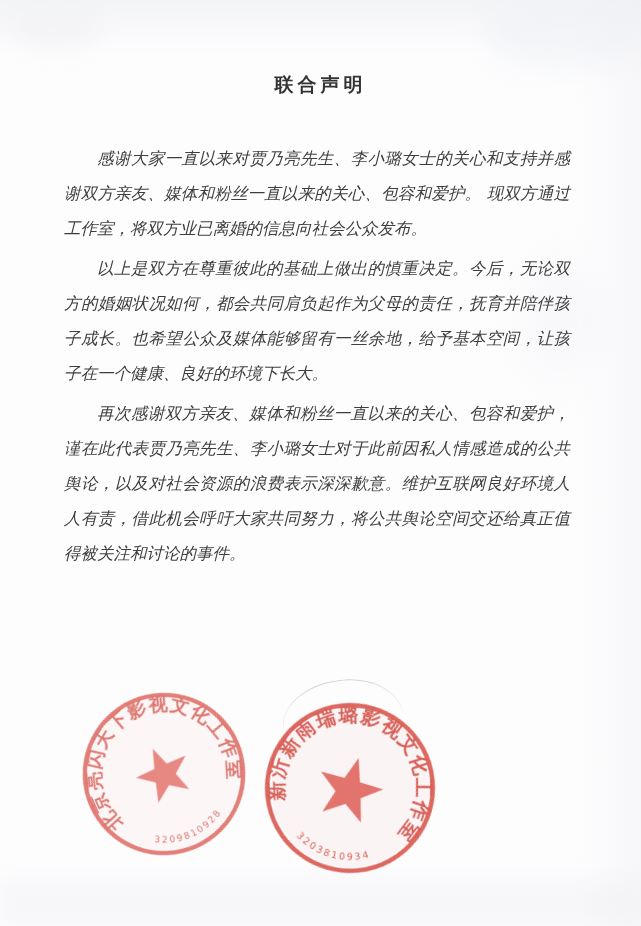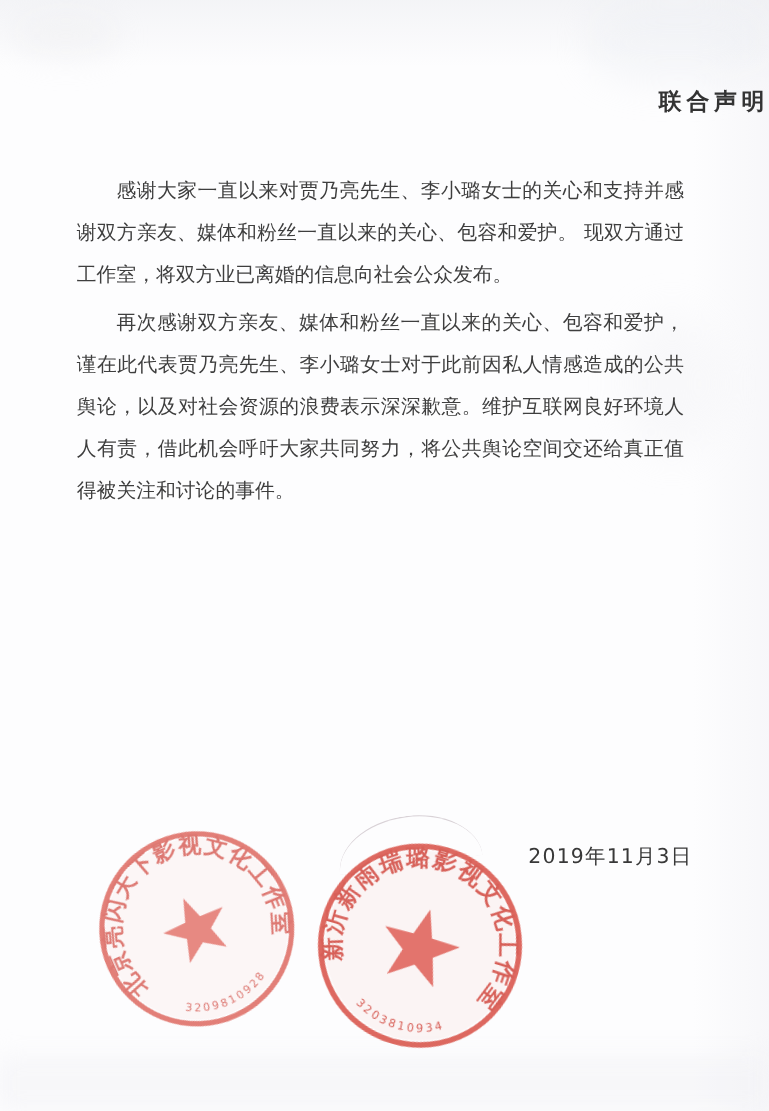--- a/index.html
+++ b/index.html
@@ -18,29 +18,29 @@
     color:#3c3c3c;
   }
   .artifact{position:absolute;pointer-events:none;}
   .artifact.a1{left:490px;top:0;width:151px;height:70px;background:rgba(233,234,240,.35);filter:blur(14px);border-radius:40%;}
   .artifact.a2{left:10px;top:10px;width:90px;height:40px;background:rgba(235,235,238,.35);filter:blur(12px);border-radius:50%;}
   .artifact.a3{left:520px;top:260px;width:80px;height:120px;background:rgba(240,240,243,.30);filter:blur(16px);border-radius:50%;}
   .artifact.a4{left:0px;top:880px;width:641px;height:46px;background:rgba(238,238,242,.40);filter:blur(10px);}
 
   .title{
     position:absolute;left:0;top:72px;width:100%;
-    margin:0;text-align:right;
+    margin:0;text-align:center;
     font-size:19px;font-weight:bold;letter-spacing:4px;color:#333;
   }
   .body-text{
     position:absolute;left:64px;top:141px;width:506px;
     font-size:16.5px;line-height:35px;text-align:justify;
     color:#3e3e3e;
   }
-  .body-text p{margin:0 0 5px 0;text-indent:2em;}
+  .body-text p{margin:0 0 5px 0;text-indent:2em;font-style:italic;}
   .date{
     position:absolute;top:702px;right:64px;
     font-size:17px;color:#383838;letter-spacing:1px;
   }
 
   .stamp{
     position:absolute;
     mix-blend-mode:multiply;
     filter:blur(.35px);
   }
@@ -62,24 +62,24 @@
 
   <div class="artifact a1"></div>
   <div class="artifact a2"></div>
   <div class="artifact a3"></div>
   <div class="artifact a4"></div>
 
   <h1 class="title">联合声明</h1>
 
   <div class="body-text">
     <p>感谢大家一直以来对贾乃亮先生、李小璐女士的关心和支持并感谢双方亲友、媒体和粉丝一直以来的关心、包容和爱护。 现双方通过工作室，将双方业已离婚的信息向社会公众发布。</p>
+    <p>以上是双方在尊重彼此的基础上做出的慎重决定。今后，无论双方的婚姻状况如何，都会共同肩负起作为父母的责任，抚育并陪伴孩子成长。也希望公众及媒体能够留有一丝余地，给予基本空间，让孩子在一个健康、良好的环境下长大。</p>
     <p>再次感谢双方亲友、媒体和粉丝一直以来的关心、包容和爱护，谨在此代表贾乃亮先生、李小璐女士对于此前因私人情感造成的公共舆论，以及对社会资源的浪费表示深深歉意。维护互联网良好环境人人有责，借此机会呼吁大家共同努力，将公共舆论空间交还给真正值得被关注和讨论的事件。</p>
   </div>
 
-  <div class="date">2019年11月3日</div>
 
   <div class="pencil-arc"></div>
 
   <svg class="stamp stamp-left" viewBox="0 0 200 200">
     <defs>
       <path id="arc-name-left" d="M 35.9 137 A 74 74 0 1 1 164.1 137" fill="none"></path>
       <path id="arc-serial-left" d="M 54.1 165.5 A 80 80 0 0 0 145.9 165.5" fill="none"></path>
     </defs>
     <circle class="wash" cx="100" cy="100" r="88"></circle>
     <circle class="ring" cx="100" cy="100" r="92"></circle>

